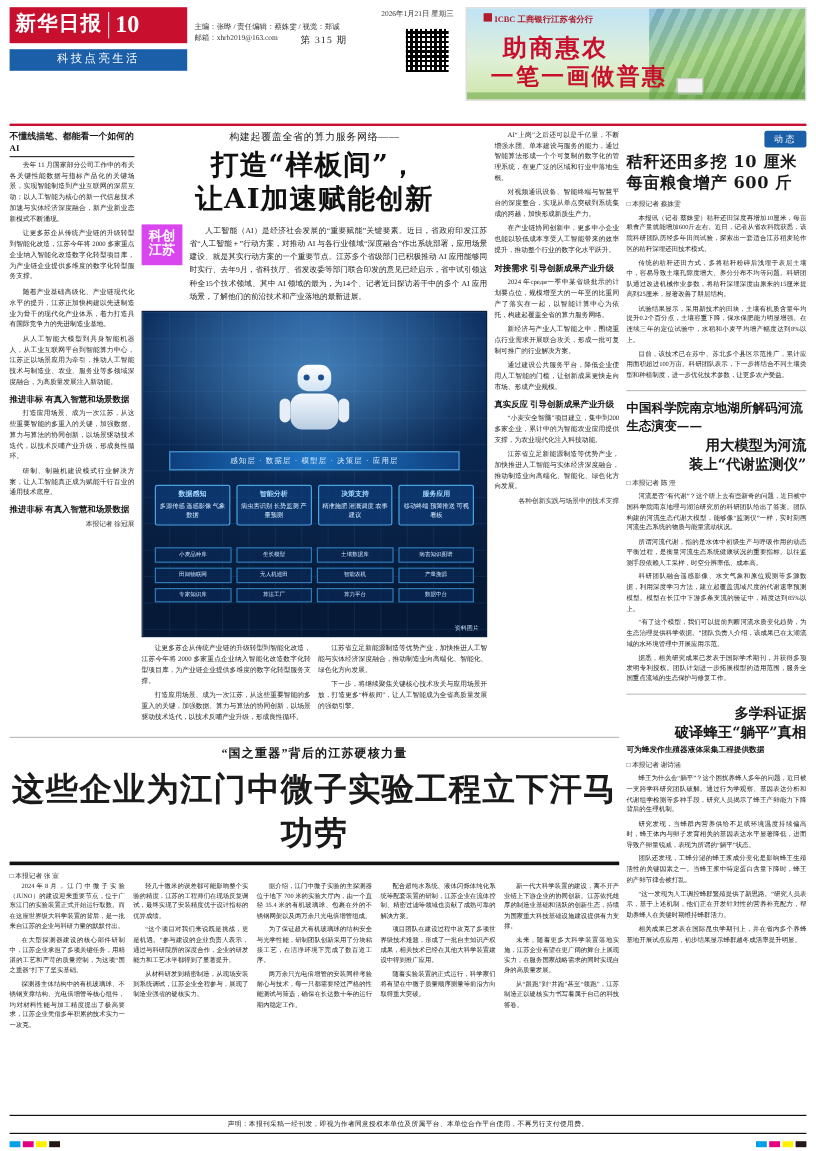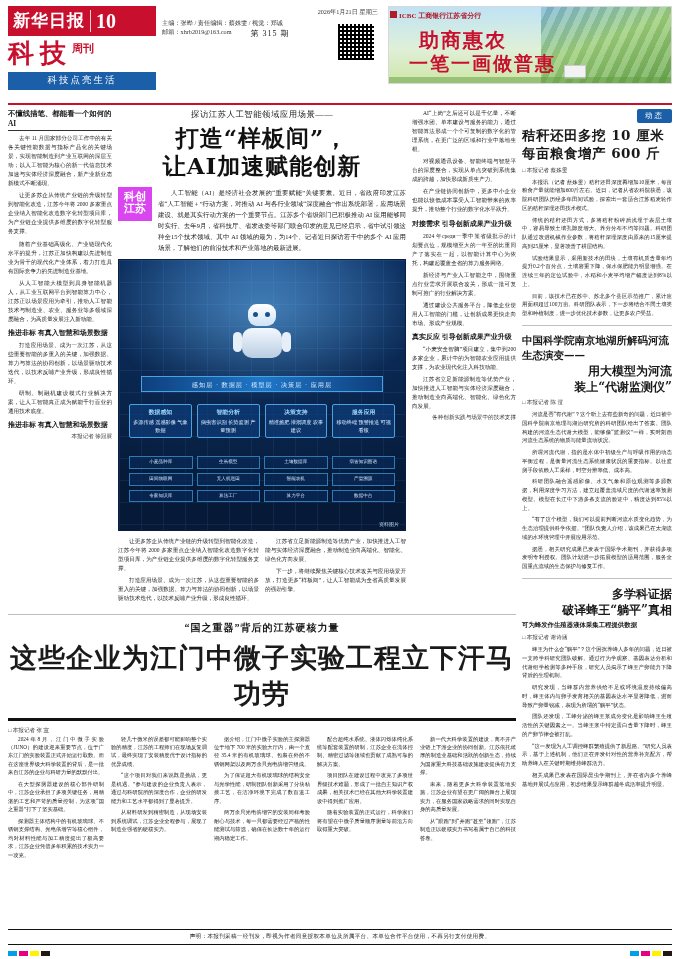--- a/index.html
+++ b/index.html
@@ -48,21 +48,21 @@
         background-blend-mode: multiply; border: 2px solid #fff; }
   .issue { position: absolute; left: 50%; transform: translateX(-50%); bottom: -2px;
            font-size: 8px; letter-spacing: 1px; }
 
   .mast-right { flex: 1; padding-left: 4px; }
   .ad-top {
     height: 78px; position: relative; overflow: hidden;
     background: linear-gradient(180deg,#bfe3f5 0%, #dff0d8 55%, #cfe6a8 100%);
     border: 1px solid #d8d8d8;
   }
-  .ad-top .bank { position:absolute; left:1px; top:4px; font-size:7px; color:#b11b2b; font-weight:bold;}
+  .ad-top .bank { position:absolute; left:14px; top:4px; font-size:7px; color:#b11b2b; font-weight:bold;}
   .ad-top .bank .sq { display:inline-block;width:7px;height:7px;background:#b11b2b;margin-right:2px;}
   .ad-top .l1 { position:absolute; left:30px; top:20px; color:#c8102e; font-weight:bold; font-size:20px;
                 font-family:"DejaVu Serif",serif; letter-spacing:2px; }
   .ad-top .l2 { position:absolute; left:20px; top:44px; color:#c8102e; font-weight:bold; font-size:19px;
                 font-family:"DejaVu Serif",serif; letter-spacing:2px; }
   .ad-top .hills { position:absolute; right:0; top:0; width:46%; height:100%;
                    background: linear-gradient(160deg,#7fb8d8 0%, #9ccf7a 45%, #6aa84f 100%); }
   .ad-top .hills:after{ content:""; position:absolute; inset:0;
     background: repeating-linear-gradient(115deg, rgba(255,255,255,.18) 0 6px, rgba(0,0,0,.06) 6px 12px); }
   .ad-top .house { position:absolute; right:30%; bottom:4px; width:22px; height:14px; background:#f2f2f2; border:1px solid #ccc;}
@@ -191,23 +191,20 @@
 
 <div class="page">
 
   <div class="masthead">
     <div class="mast-left">
       <div class="mast-logo">
         <div class="cn">新华日报</div>
         <div class="bar"></div>
         <div class="pg">10</div>
       </div>
-      <div class="mast-sub">
-        <span>科技</span><span class="wk">周刊</span>
-      </div>
       <div class="mast-strip">科技点亮生活</div>
     </div>
 
     <div class="mast-mid">
       <div class="mast-meta">
         <div class="line1">2026年1月21日 星期三</div>
         <div class="blk">主编：张晔 / 责任编辑：蔡姝雯 / 视觉：郑诚</div>
         <div class="blk">邮箱：xhrb2019@163.com</div>
       </div>
       <div class="qr"></div>
@@ -245,21 +242,21 @@
           <div class="subhead">推进非标 有真入智慧和场景数据</div>
           <div class="tiny">
             <p>打造应用场景、成为一次江苏，从这些重要智能的多重入的关键，加强数据、算力与算法的协同创新，以场景驱动技术迭代，以技术反哺产业升级，形成良性循环。</p>
             <p>研制、制融机建设模式行业解决方案，让人工智能真正成为赋能千行百业的通用技术底座。</p>
           </div>
           <div class="subhead">推进非标 有真入智慧和场景数据</div>
           <div class="byline">本报记者 徐冠展</div>
         </div>
 
         <div class="lead-col2">
-          <div class="over-title">探访江苏人工智能领域应用场景——</div>
+          <div class="over-title">构建起覆盖全省的算力服务网络——</div>
           <div class="big-title">
             <div class="l1">打造“样板间”，</div>
             <div class="l2">让AI加速赋能创新</div>
           </div>
 
           <div class="badge-row">
             <div class="badge">
               <span class="s">科创</span>
               <span class="s">江苏</span>
             </div>

